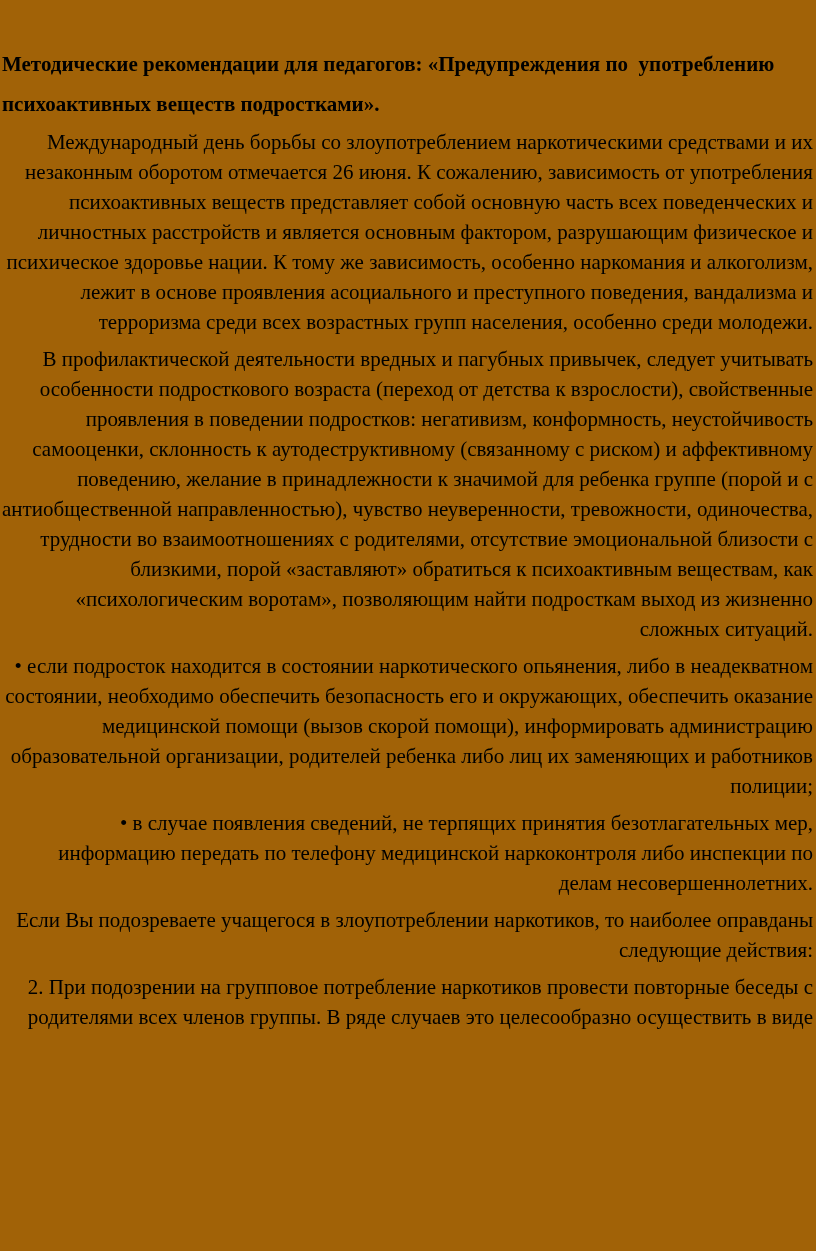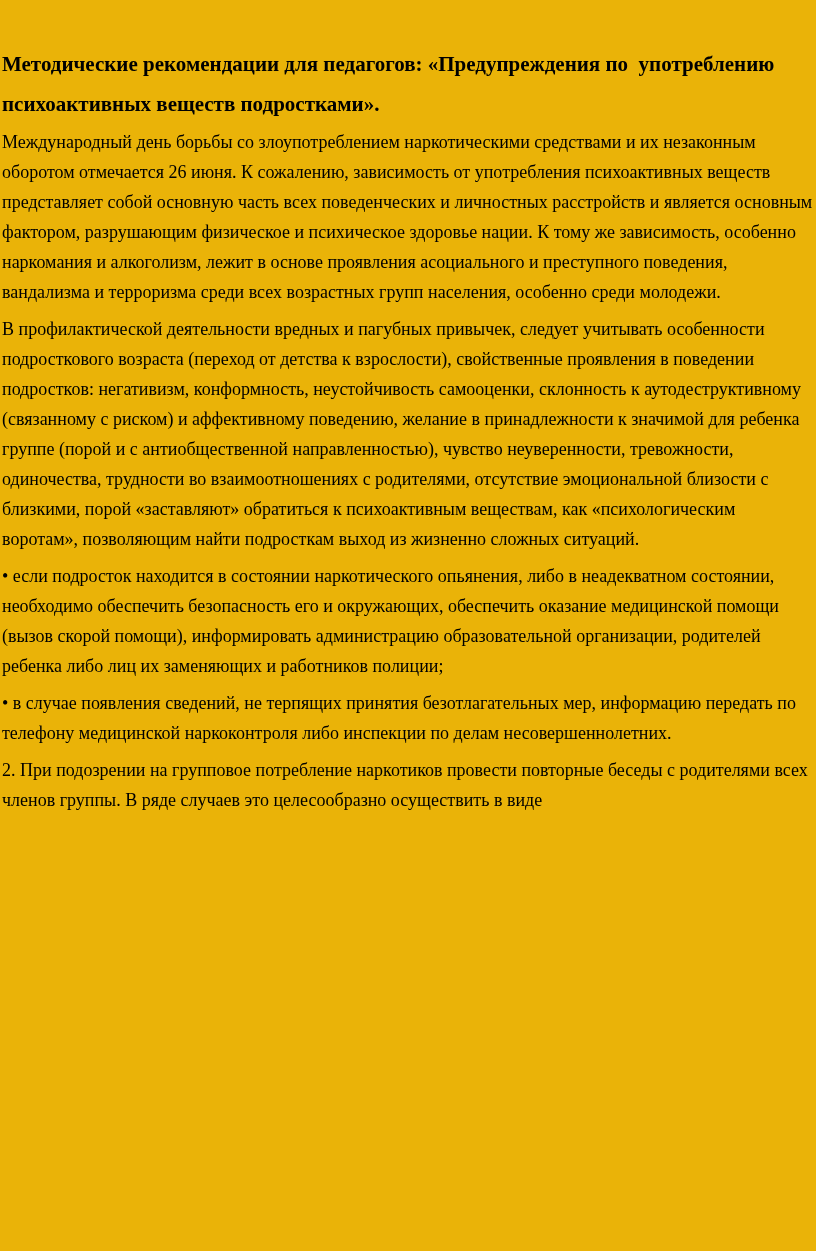--- a/index.html
+++ b/index.html
@@ -5,55 +5,56 @@
   html, body {
     margin: 0;
     padding: 0;
     background: #ffffff;
   }
   .page {
     position: relative;
     width: 816px;
     height: 1251px;
     box-sizing: border-box;
-    background: #eab308;
+    background: #a16207;
     color: #000000;
     overflow: hidden;
     padding: 44px 3px 0 2px;
     font-family: "Liberation Serif", "DejaVu Serif", serif;
   }
   .doc-title {
     font-size: 21px;
     line-height: 40px;
     font-weight: bold;
     margin: 0 0 3px 0;
     white-space: pre-wrap;
     color: #000000;
   }
   .doc-paragraph {
-    font-size: 18px;
+    font-size: 21px;
     line-height: 30px;
     margin: 0 0 7px 0;
     white-space: pre-wrap;
-    text-align: left;
+    text-align: right;
     color: #000000;
   }
 </style>
 </head>
 <body>
 
 <div class="page">
   <h1 class="doc-title">Методические рекомендации для педагогов: «Предупреждения по  употреблению психоактивных веществ подростками».</h1>
 
   <p class="doc-paragraph">Международный день борьбы со злоупотреблением наркотическими средствами и их незаконным оборотом отмечается 26 июня. К сожалению, зависимость от употребления психоактивных веществ представляет собой основную часть всех поведенческих и личностных расстройств и является основным фактором, разрушающим физическое и психическое здоровье нации. К тому же зависимость, особенно наркомания и алкоголизм, лежит в основе проявления асоциального и преступного поведения, вандализма и терроризма среди всех возрастных групп населения, особенно среди молодежи.</p>
 
   <p class="doc-paragraph">В профилактической деятельности вредных и пагубных привычек, следует учитывать особенности подросткового возраста (переход от детства к взрослости), свойственные проявления в поведении подростков: негативизм, конформность, неустойчивость самооценки, склонность к аутодеструктивному (связанному с риском) и аффективному поведению, желание в принадлежности к значимой для ребенка группе (порой и с антиобщественной направленностью), чувство неуверенности, тревожности, одиночества, трудности во взаимоотношениях с родителями, отсутствие эмоциональной близости с близкими, порой «заставляют» обратиться к психоактивным веществам, как «психологическим воротам», позволяющим найти подросткам выход из жизненно сложных ситуаций.</p>
 
 
   <p class="doc-paragraph">• если подросток находится в состоянии наркотического опьянения, либо в неадекватном состоянии, необходимо обеспечить безопасность его и окружающих, обеспечить оказание медицинской помощи (вызов скорой помощи), информировать администрацию образовательной организации, родителей ребенка либо лиц их заменяющих и работников полиции;</p>
 
 
   <p class="doc-paragraph">• в случае появления сведений, не терпящих принятия безотлагательных мер, информацию передать по телефону медицинской наркоконтроля либо инспекции по делам несовершеннолетних.</p>
 
+  <p class="doc-paragraph">Если Вы подозреваете учащегося в злоупотреблении наркотиков, то наиболее оправданы следующие действия:</p>
 
 
   <p class="doc-paragraph">2. При подозрении на групповое потребление наркотиков провести повторные беседы с родителями всех членов группы. В ряде случаев это целесообразно осуществить в виде</p>
 </div>
 
 </body></html>

